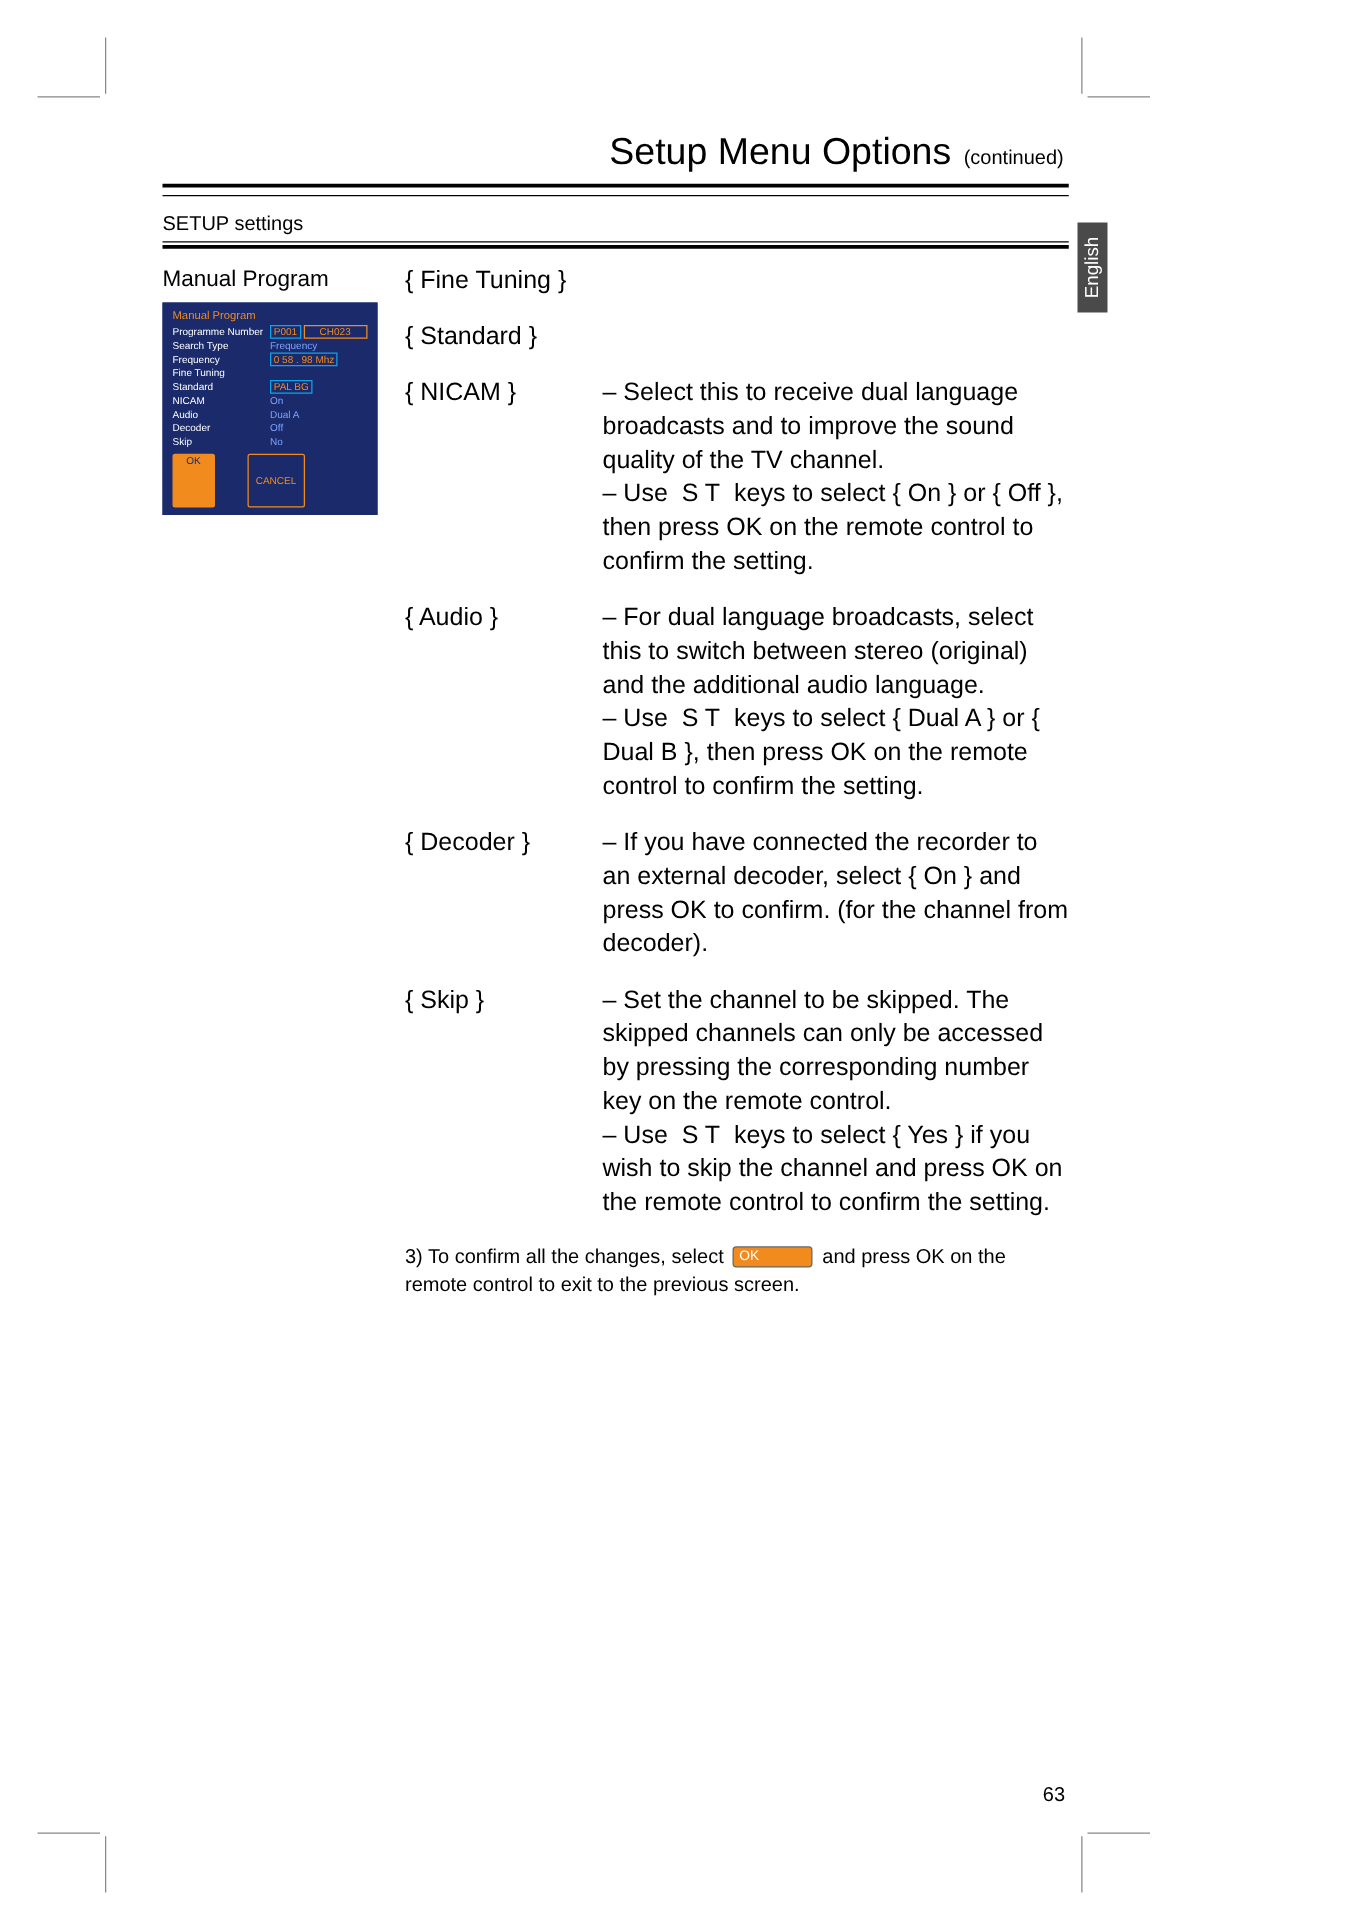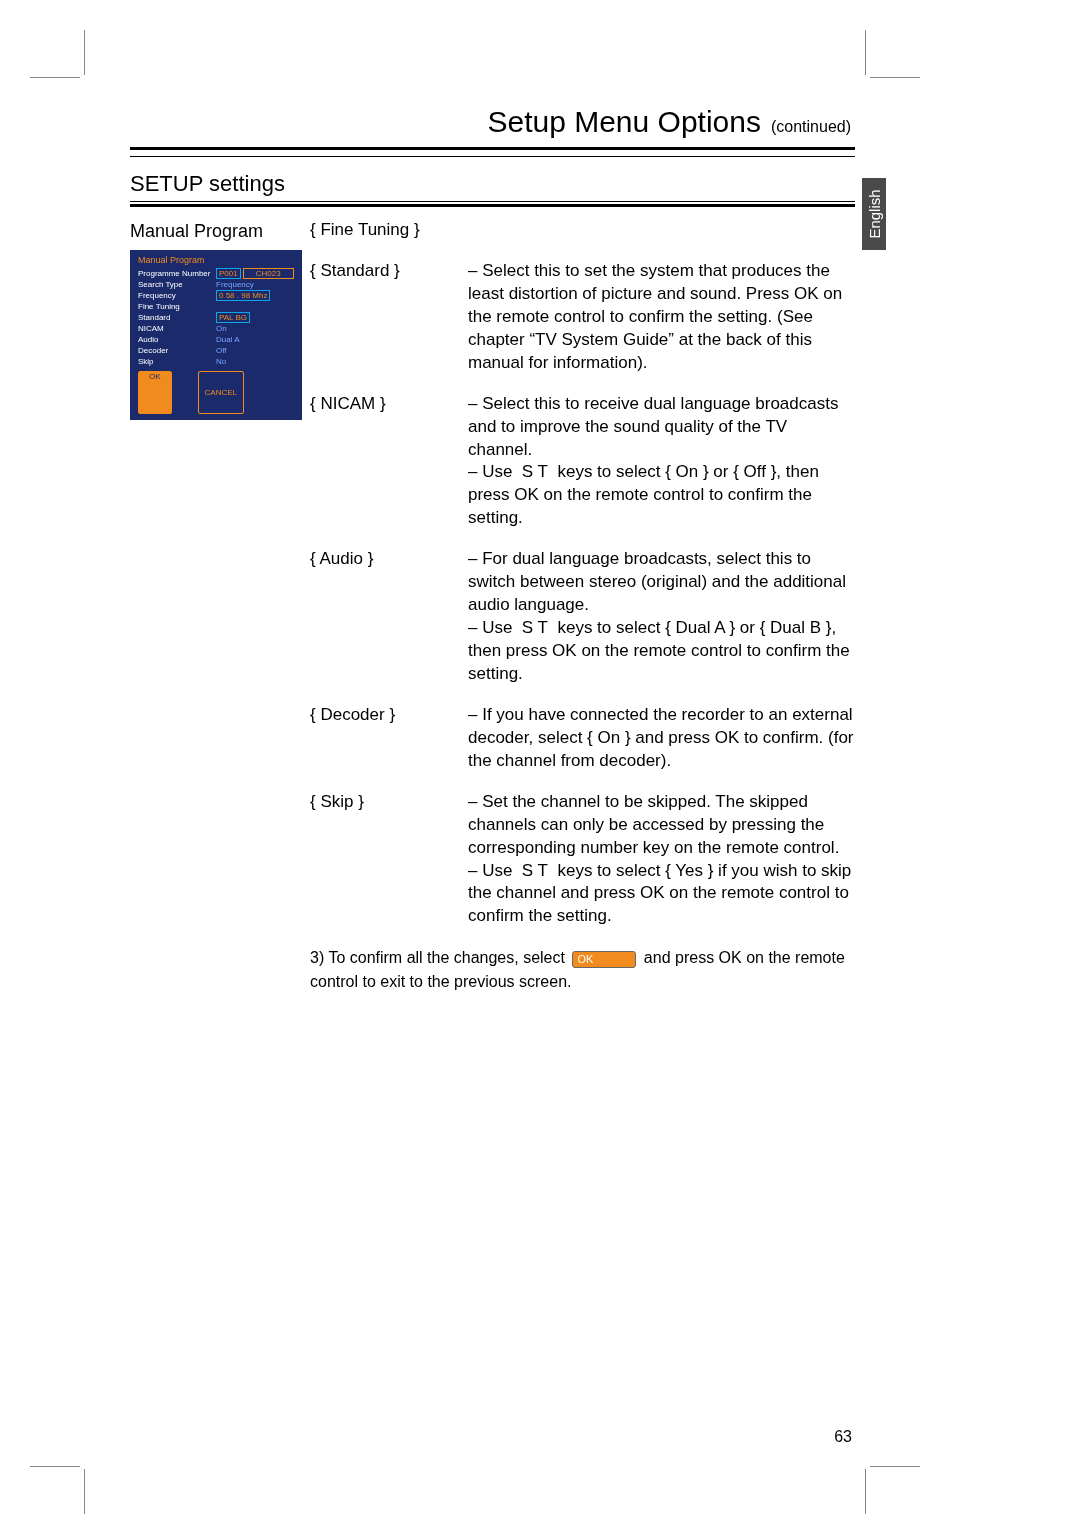--- a/index.html
+++ b/index.html
@@ -60,48 +60,48 @@
   .rules-mid {
     height: 6px;
     background:
       linear-gradient(#000,#000) 0 0/100% 1px no-repeat,
       linear-gradient(#000,#000) 0 100%/100% 3px no-repeat;
     margin-top: 4px;
     margin-bottom: 12px;
   }
 
   .section-title {
-    font-size: 22px;
+    font-size: 16px;
     font-weight: 400;
     margin-top: 4px;
   }
 
   .columns {
     display: grid;
     grid-template-columns: 180px 1fr;
-    column-gap: 0;
+    column-gap: 14px;
   }
   .left-col {
     font-size: 18px;
     font-weight: 400;
     padding-top: 2px;
   }
 
   .intro {
     font-size: 16px;
     margin-bottom: 16px;
   }
 
   
   .opt-row {
     display: grid;
     grid-template-columns: 150px 1fr;
     column-gap: 8px;
     margin-bottom: 18px;
-    font-size: 17px;
+    font-size: 20px;
     line-height: 1.35;
   }
   .opt-label {
     white-space: nowrap;
   }
 
   .confirm-line {
     font-size: 16px;
     line-height: 1.45;
   }
@@ -289,21 +289,20 @@
         </div>
       </div>
 
       <div class="right-col">
 
         <div class="opt-row">
           <div class="opt-label">{ Fine Tuning  }</div>
         </div>
         <div class="opt-row">
           <div class="opt-label">{ Standard  }</div>
-          <div class="opt-desc">– Select this to set the system that produces the least distortion of picture and sound. Press OK on the remote control to confirm the setting. (See chapter “TV System Guide” at the back of this manual for information).</div>
         </div>
         <div class="opt-row">
           <div class="opt-label">{ NICAM  }</div>
           <div class="opt-desc">– Select this to receive dual language broadcasts and to improve the sound quality of the TV channel.<br>– Use&nbsp; S T&nbsp; keys to select { On } or { Off }, then press OK  on the remote control to confirm the setting.</div>
         </div>
         <div class="opt-row">
           <div class="opt-label">{ Audio  }</div>
           <div class="opt-desc">– For dual language broadcasts, select this to switch between stereo (original) and the additional audio language.<br>– Use&nbsp; S T&nbsp; keys to select { Dual A  } or { Dual B }, then press OK  on the remote control to confirm  the setting.</div>
         </div>
         <div class="opt-row">

